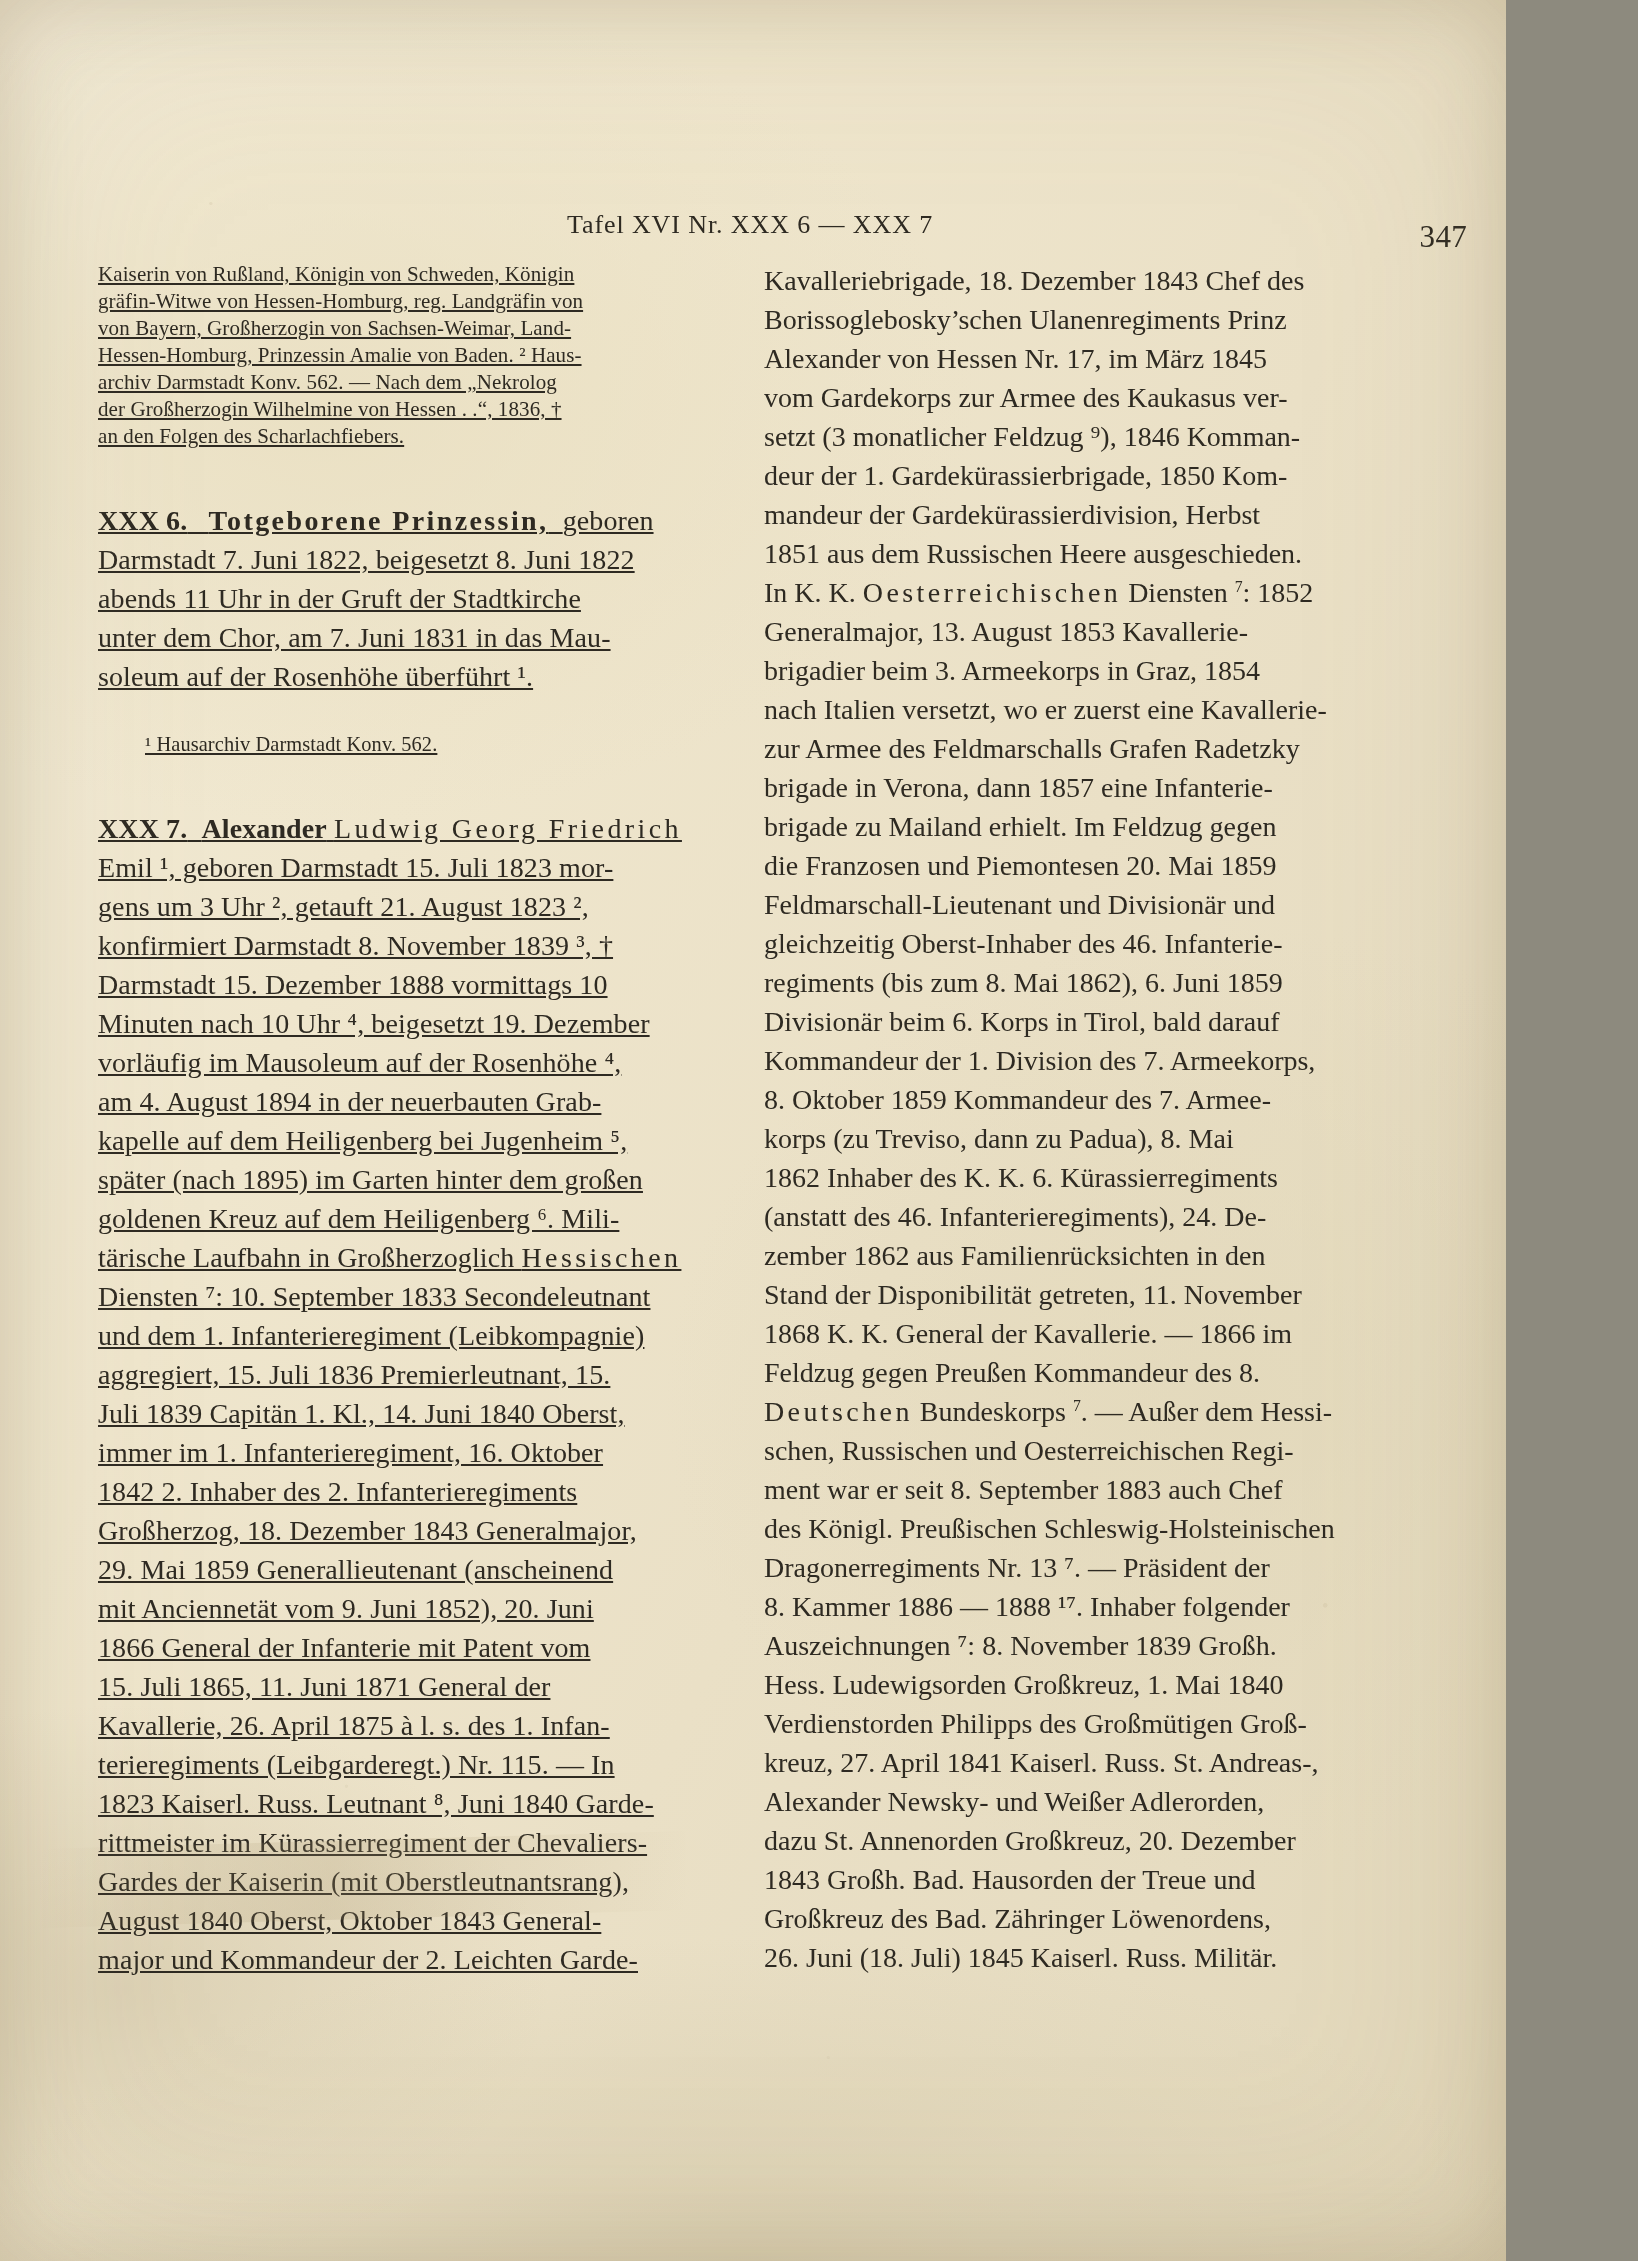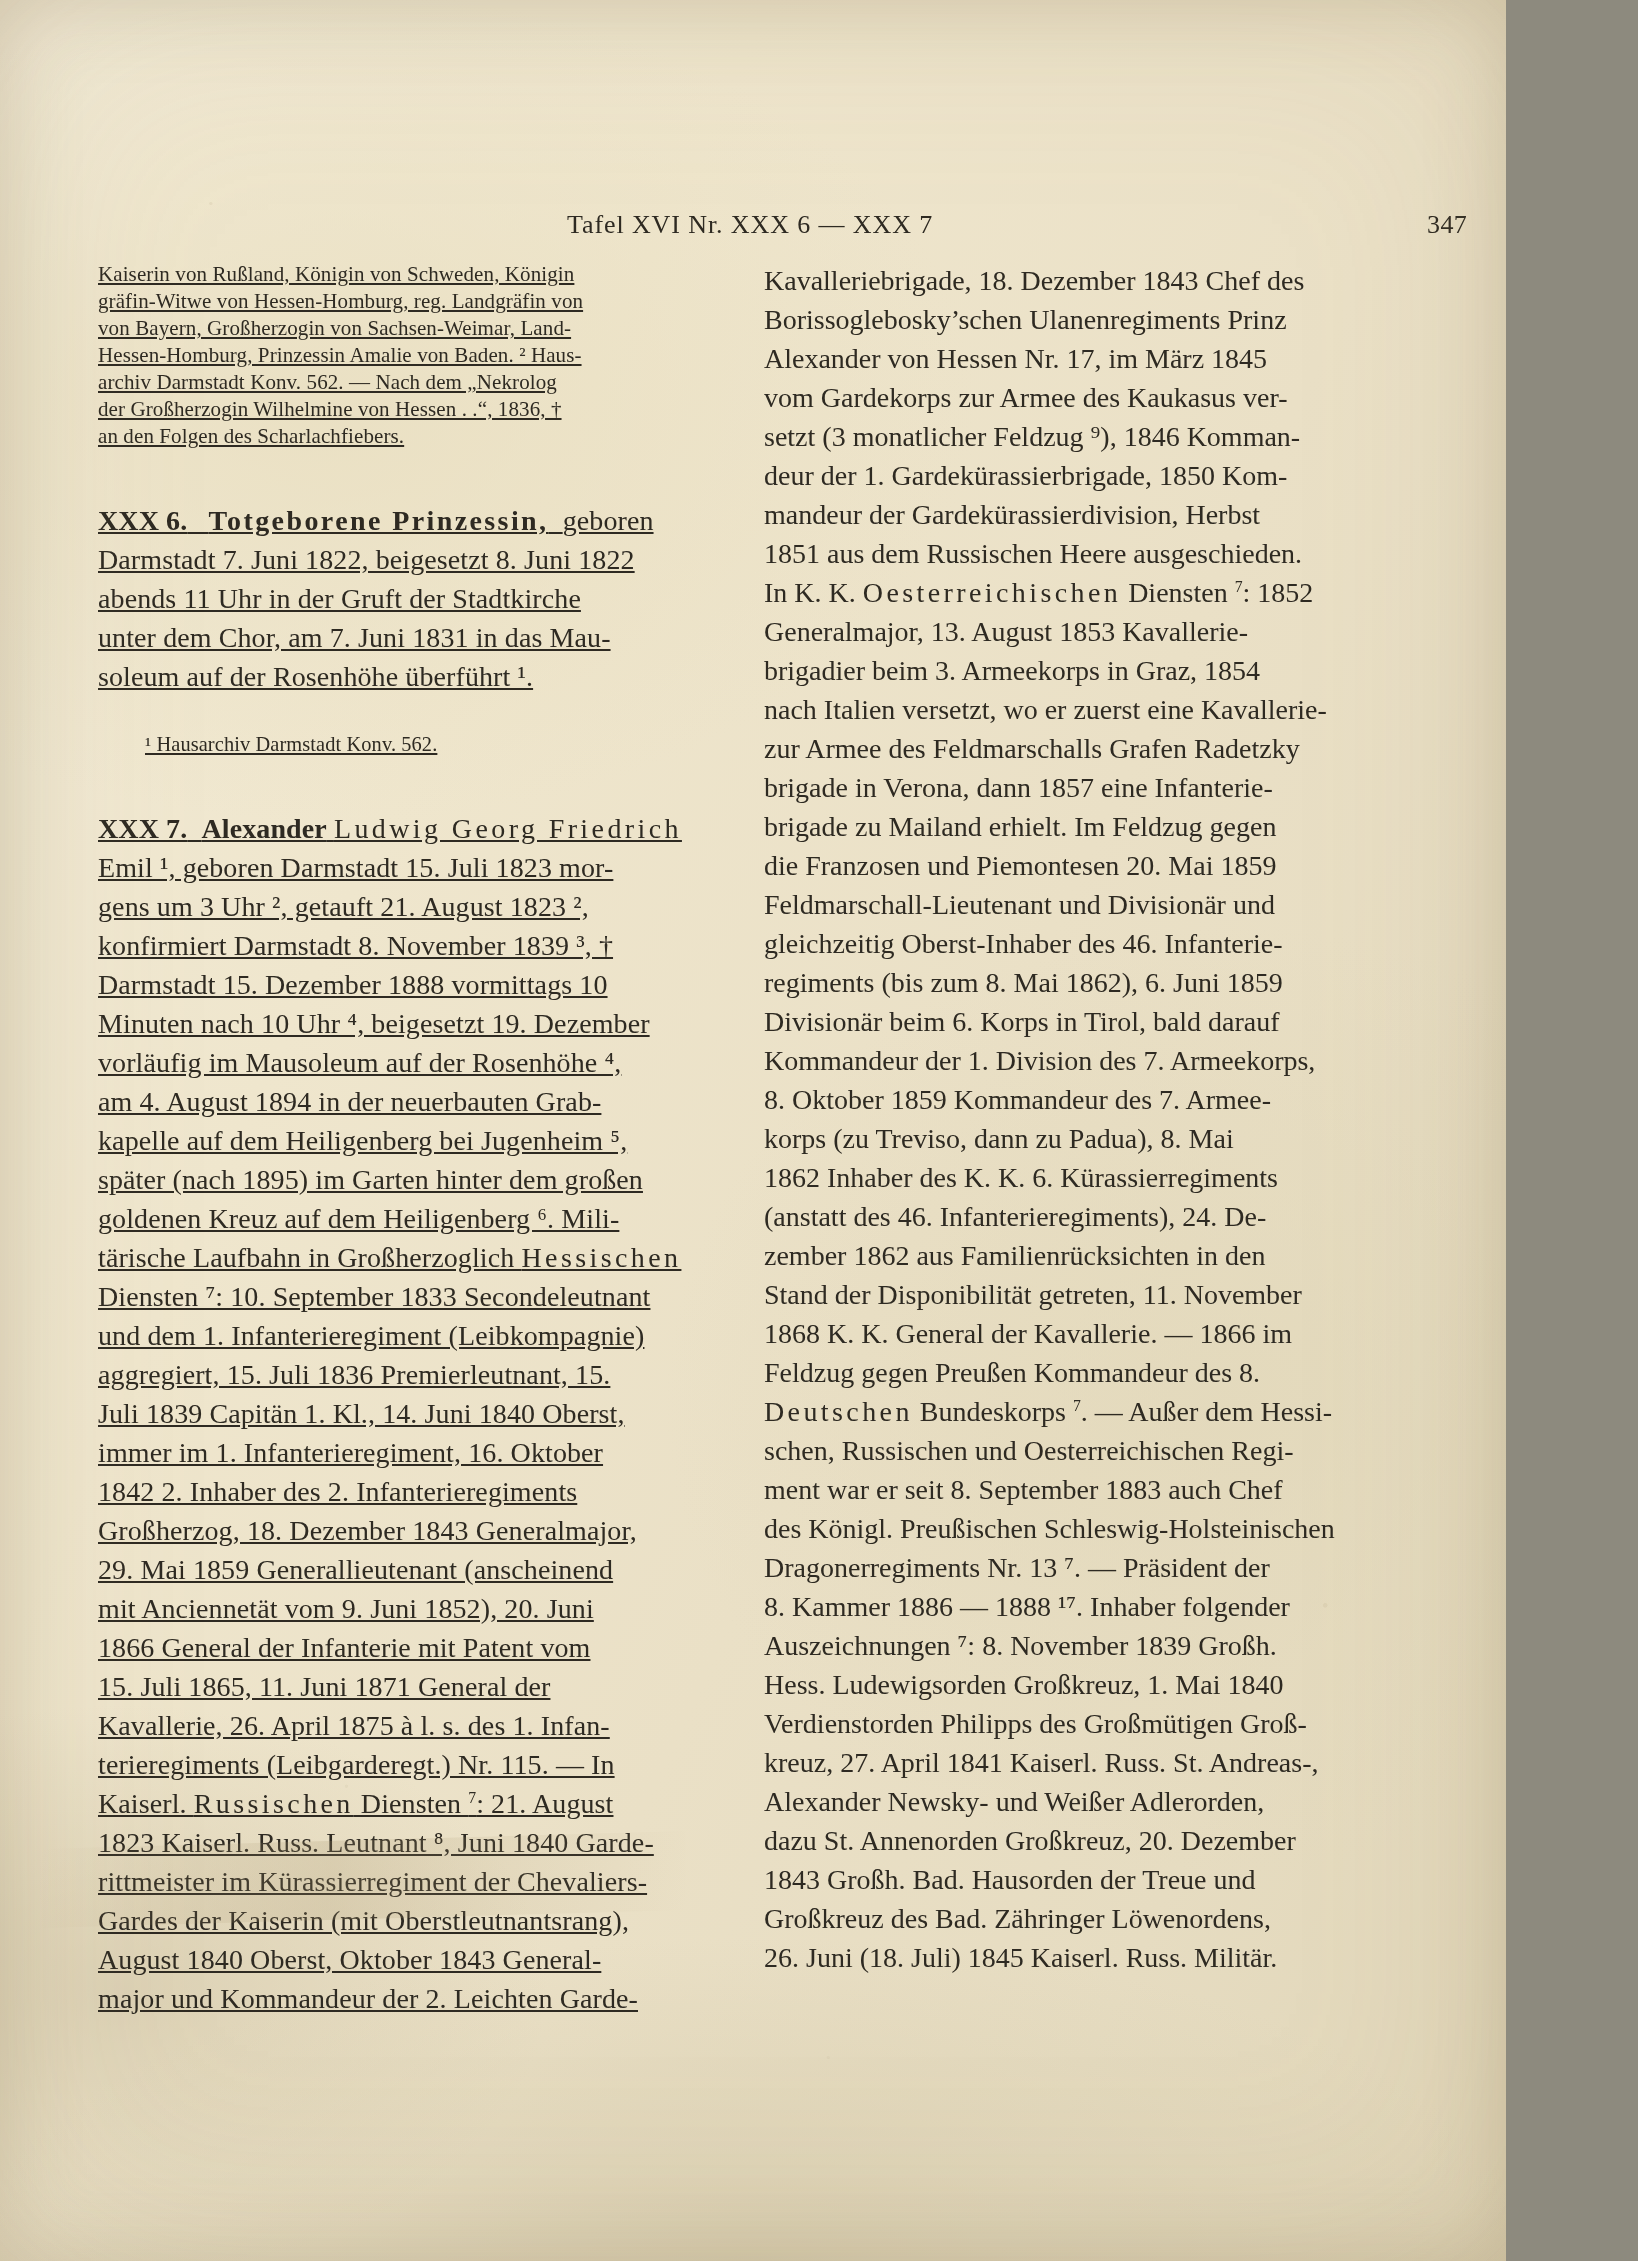--- a/index.html
+++ b/index.html
@@ -70,22 +70,22 @@
     left: 389px;
     top: 0;
     font-size: 26px;
     letter-spacing: 0.9px;
     white-space: nowrap;
     font-family: "Liberation Serif", "DejaVu Serif", serif;
   }
   .runhead .rh-page {
     position: absolute;
     right: 0;
-    top: 0;
-    font-size: 26px;
+    top: 9px;
+    font-size: 31px;
     letter-spacing: 0.3px;
   }
 
   
   .col {
     position: absolute;
     top: 261px;
     width: 667px;
   }
   .col-left  { left: 98px; text-decoration: underline; }
@@ -195,21 +195,20 @@
       <span class="ln">Juli 1839 Capitän 1. Kl., 14. Juni 1840 Oberst,</span>
       <span class="ln">immer im 1. Infanterieregiment, 16. Oktober</span>
       <span class="ln">1842 2. Inhaber des 2. Infanterieregiments</span>
       <span class="ln">Großherzog, 18. Dezember 1843 Generalmajor,</span>
       <span class="ln">29. Mai 1859 Generallieutenant (anscheinend</span>
       <span class="ln">mit Anciennetät vom 9. Juni 1852), 20. Juni</span>
       <span class="ln">1866 General der Infanterie mit Patent vom</span>
       <span class="ln">15. Juli 1865, 11. Juni 1871 General der</span>
       <span class="ln">Kavallerie, 26. April 1875 à l. s. des 1. Infan-</span>
       <span class="ln">terieregiments (Leibgarderegt.) Nr. 115. — In</span>
-      <span class="ln">Kaiserl. <span class="sp">Russischen</span> Diensten <sup>7</sup>: 21. August</span>
       <span class="ln">1823 Kaiserl. Russ. Leutnant ⁸, Juni 1840 Garde-</span>
       <span class="ln">rittmeister im Kürassierregiment der Chevaliers-</span>
       <span class="ln">Gardes der Kaiserin (mit Oberstleutnantsrang),</span>
       <span class="ln">August 1840 Oberst, Oktober 1843 General-</span>
       <span class="ln">major und Kommandeur der 2. Leichten Garde-</span>
     </div>
   </div>
 
   <div class="col col-right">
     <div class="rightbody">

